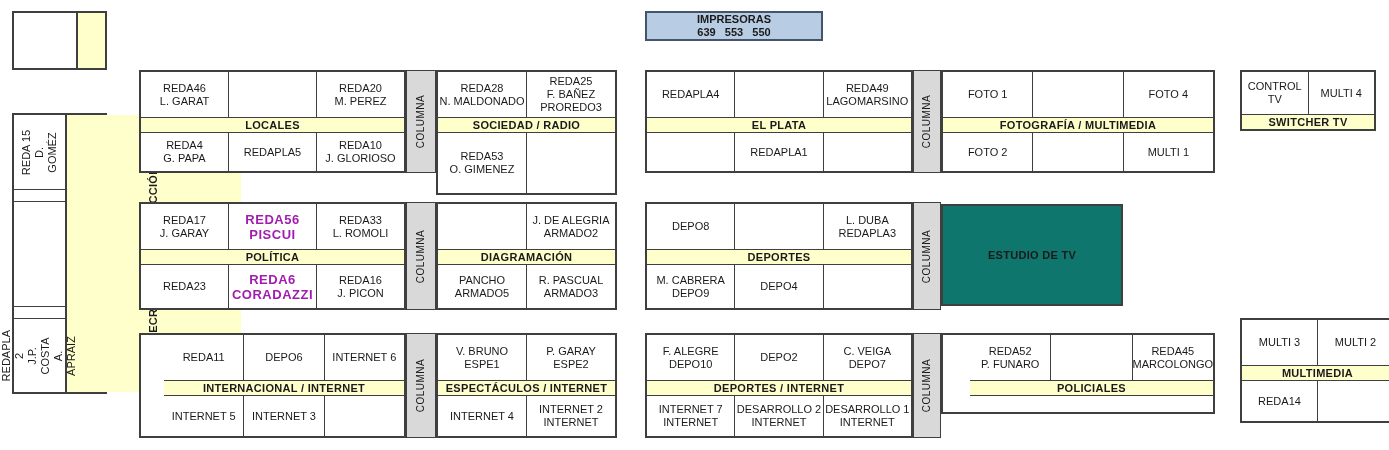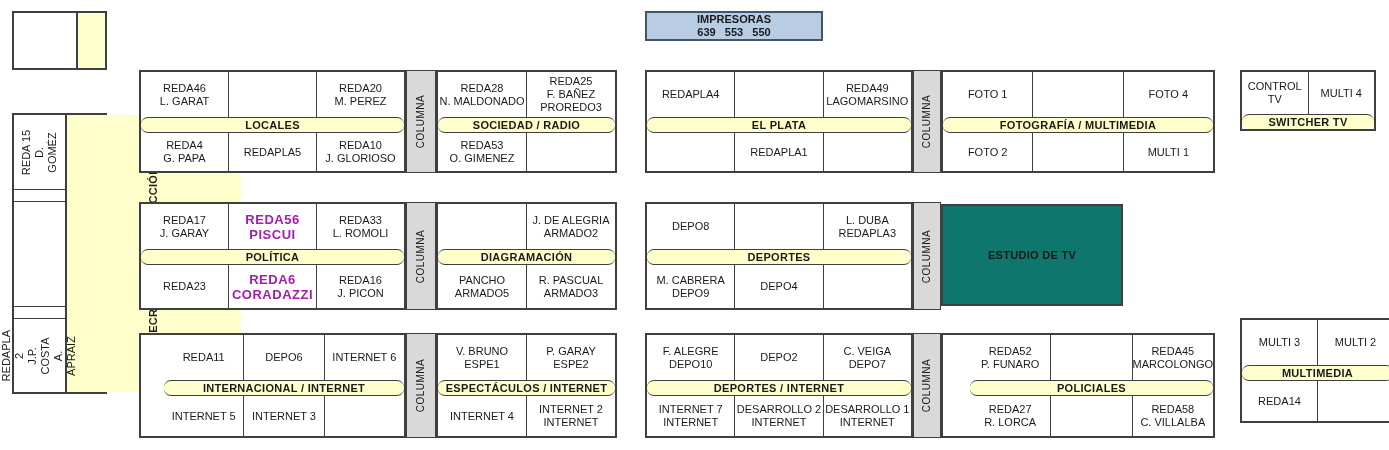--- a/index.html
+++ b/index.html
@@ -9,21 +9,21 @@
   
   .desk-group{position:absolute;border:2px solid #3f3f3f;background:#fff;display:flex;flex-direction:column;box-sizing:border-box;}
   .desk-row{display:flex;}
   .desk-row.top{height:45px;}
   .desk-row.bottom{flex:1;}
   .desk-cell{flex:1;border-right:1px solid #3f3f3f;display:flex;align-items:center;justify-content:center;
              text-align:center;font-size:11px;line-height:13px;white-space:pre-line;overflow:hidden;}
   .desk-cell:last-child{border-right:none;}
   .desk-cell.alt{color:#a21caf;font-size:13px;line-height:15px;letter-spacing:.5px;font-weight:bold;}
   .group-header{height:14px;flex:0 0 14px;border-top:1px solid #3f3f3f;border-bottom:1px solid #3f3f3f;background:#FFFFCC;
-                display:flex;align-items:center;justify-content:center;font-weight:bold;font-size:11px;letter-spacing:.3px;border-radius:7px;}
+                display:flex;align-items:center;justify-content:center;font-weight:bold;font-size:11px;letter-spacing:.3px;}
   .desk-group.header-last .group-header{border-bottom:none;}
 
   
   .columna{position:absolute;background:#D9D9D9;border:1px solid #3f3f3f;box-sizing:border-box;
            display:flex;align-items:center;justify-content:center;overflow:visible;}
   .columna span{transform:rotate(-90deg);font-size:10px;white-space:nowrap;letter-spacing:.5px;color:#1a1a1a;}
 
   
   .estudio{position:absolute;background:#0f766e;border:2px solid #3f3f3f;box-sizing:border-box;
            display:flex;align-items:center;justify-content:center;font-weight:bold;font-size:11px;letter-spacing:.3px;}
@@ -113,21 +113,21 @@
       </div>
       <div class="group-header">LOCALES</div>
       <div class="desk-row bottom">
         <div class="desk-cell">REDA4
 G. PAPA</div>
         <div class="desk-cell">REDAPLA5</div>
         <div class="desk-cell">REDA10
 J. GLORIOSO</div>
       </div>
     </div>
-  <div class="desk-group" style="left:436px;top:70px;width:181px;height:103px;">
+  <div class="desk-group" style="left:436px;top:70px;width:181px;height:125px;">
       <div class="desk-row top">
         <div class="desk-cell">REDA28
 N. MALDONADO</div>
         <div class="desk-cell">REDA25
 F. BAÑEZ
 PROREDO3</div>
       </div>
       <div class="group-header">SOCIEDAD / RADIO</div>
       <div class="desk-row bottom">
         <div class="desk-cell">REDA53
@@ -259,36 +259,29 @@
       <div class="group-header">DEPORTES / INTERNET</div>
       <div class="desk-row bottom">
         <div class="desk-cell">INTERNET 7
 INTERNET</div>
         <div class="desk-cell">DESARROLLO 2
 INTERNET</div>
         <div class="desk-cell">DESARROLLO 1
 INTERNET</div>
       </div>
     </div>
-  <div class="desk-group" style="left:941px;top:333px;width:274px;height:105px;padding-left:27px;">
+  <div class="desk-group" style="left:941px;top:333px;width:274px;height:81px;padding-left:27px;">
       <div class="desk-row top">
         <div class="desk-cell">REDA52
 P. FUNARO</div>
         <div class="desk-cell"></div>
         <div class="desk-cell">REDA45
 MARCOLONGO</div>
       </div>
       <div class="group-header">POLICIALES</div>
-      <div class="desk-row bottom">
-        <div class="desk-cell">REDA27
-R. LORCA</div>
-        <div class="desk-cell"></div>
-        <div class="desk-cell">REDA58
-C. VILLALBA</div>
-      </div>
     </div>
   <div class="desk-group" style="left:1240px;top:318px;width:155px;height:105px;">
       <div class="desk-row top">
         <div class="desk-cell">MULTI 3</div>
         <div class="desk-cell">MULTI 2</div>
       </div>
       <div class="group-header">MULTIMEDIA</div>
       <div class="desk-row bottom">
         <div class="desk-cell">REDA14</div>
         <div class="desk-cell"></div>

